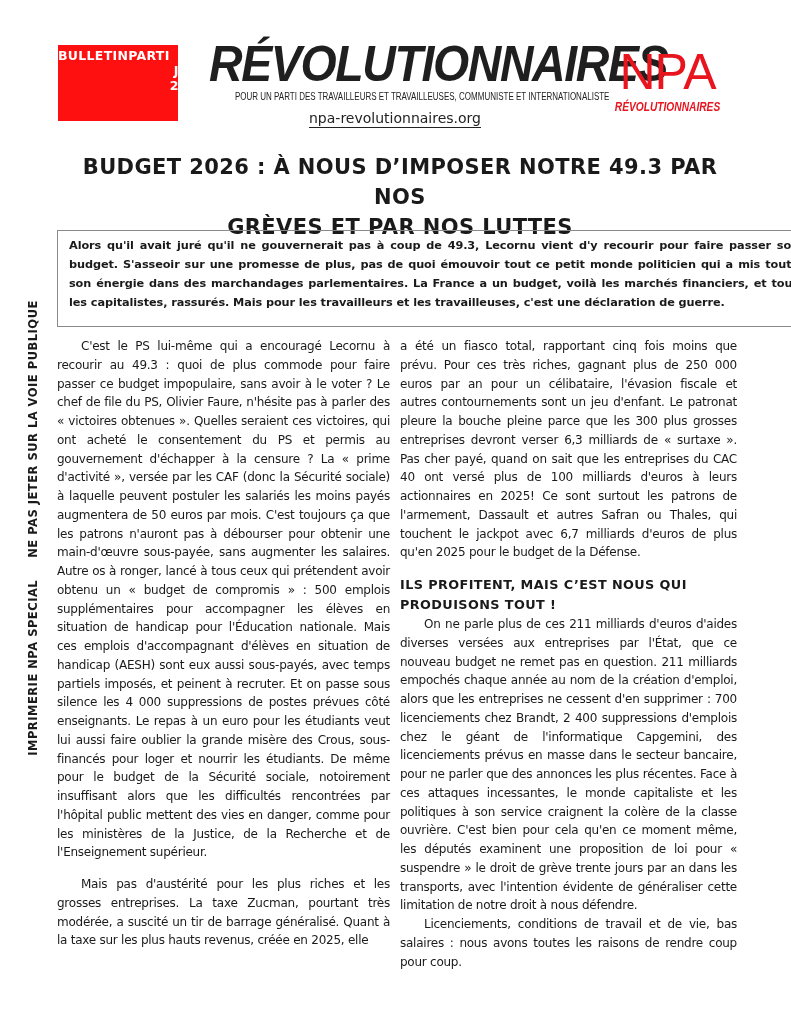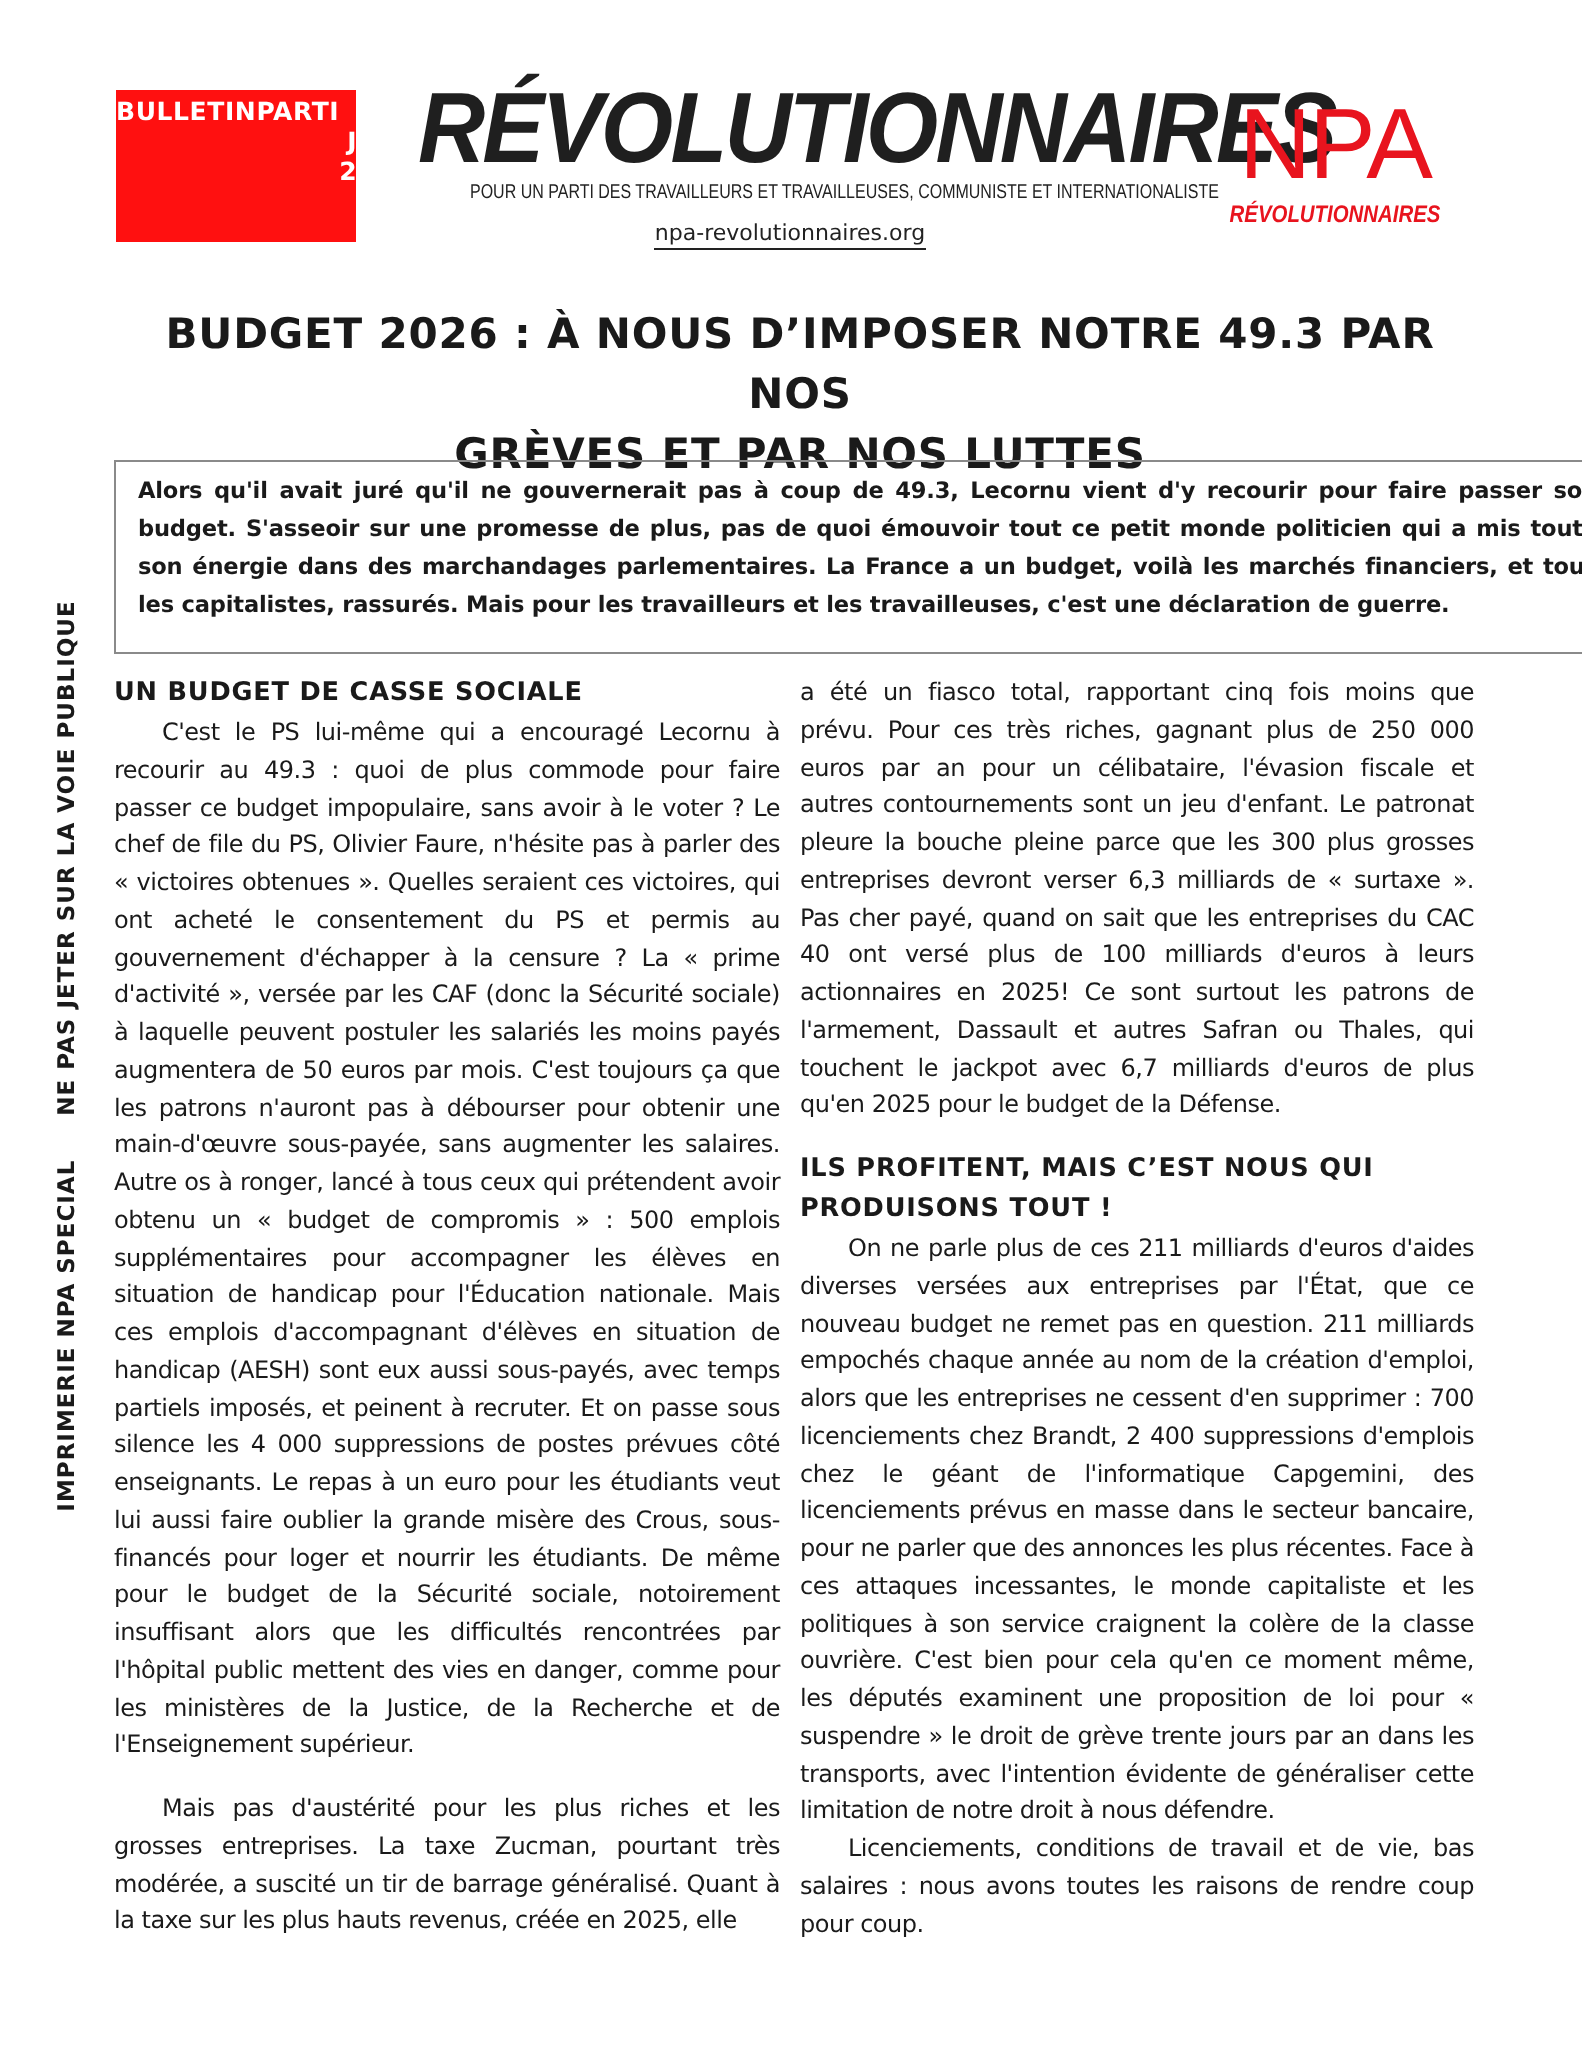--- a/index.html
+++ b/index.html
@@ -21,21 +21,21 @@
     font-family: "Liberation Sans", sans-serif; font-weight: bold; font-style: italic;
     font-size: 50px; line-height: 52px; color: #1f1f1f; letter-spacing: -1.5px;
     transform: scaleX(0.93); transform-origin: center; white-space: nowrap;
   }
   .masthead .tagline {
     font-family: "Liberation Sans", sans-serif; font-size: 10px; color: #222;
     white-space: nowrap; transform: scaleX(0.8); transform-origin: center;
     letter-spacing: 0px; margin-top: 1px;
   }
   .masthead .site {
-    display: inline-block; margin-top: 8px; font-size: 11px; color: #222;
+    display: inline-block; margin-top: 8px; font-size: 14px; color: #222;
     border-bottom: 1px solid #222; padding-bottom: 1px; text-decoration: none;
   }
   .logo {
     position: absolute; left: 605px; top: 48px; width: 125px; text-align: center; color: #e8141e;
   }
   .logo .npa {
     font-family: "Liberation Sans", sans-serif; font-weight: normal; font-size: 50px;
     line-height: 48px; letter-spacing: -1px;
   }
   .logo .sub {
@@ -104,21 +104,20 @@
 </div>
 
 <div class="headline">
   <div>BUDGET 2026 : À NOUS D’IMPOSER NOTRE 49.3 PAR NOS</div>
   <div>GRÈVES ET PAR NOS LUTTES</div>
 </div>
 
 <div class="chapo">Alors qu'il avait juré qu'il ne gouvernerait pas à coup de 49.3, Lecornu vient d'y recourir pour faire passer son budget. S'asseoir sur une promesse de plus, pas de quoi émouvoir tout ce petit monde politicien qui a mis toute son énergie dans des marchandages parlementaires. La France a un budget, voilà les marchés financiers, et tous les capitalistes, rassurés. Mais pour les travailleurs et les travailleuses, c'est une déclaration de guerre.</div>
 
 <div class="col left" lang="fr">
-  <h2>UN BUDGET DE CASSE SOCIALE</h2>
   <p>C'est le PS lui-même qui a encouragé Lecornu à recourir au 49.3 : quoi de plus commode pour faire passer ce budget impopulaire, sans avoir à le voter ? Le chef de file du PS, Olivier Faure, n'hésite pas à parler des « victoires obtenues ». Quelles seraient ces victoires, qui ont acheté le consentement du PS et permis au gouvernement d'échapper à la censure ? La « prime d'activité », versée par les CAF (donc la Sécurité sociale) à laquelle peuvent postuler les salariés les moins payés augmentera de 50 euros par mois. C'est toujours ça que les patrons n'auront pas à débourser pour obtenir une main-d'œuvre sous-payée, sans augmenter les salaires. Autre os à ronger, lancé à tous ceux qui prétendent avoir obtenu un « budget de compromis » : 500 emplois supplémentaires pour accompagner les élèves en situation de handicap pour l'Éducation nationale. Mais ces emplois d'accompagnant d'élèves en situation de handicap (AESH) sont eux aussi sous-payés, avec temps partiels imposés, et peinent à recruter. Et on passe sous silence les 4 000 suppressions de postes prévues côté enseignants. Le repas à un euro pour les étudiants veut lui aussi faire oublier la grande misère des Crous, sous-financés pour loger et nourrir les étudiants. De même pour le budget de la Sécurité sociale, notoirement insuffisant alors que les difficultés rencontrées par l'hôpital public mettent des vies en danger, comme pour les ministères de la Justice, de la Recherche et de l'Enseignement supérieur.</p>
   <div class="sp"></div>
   <p>Mais pas d'austérité pour les plus riches et les grosses entreprises. La taxe Zucman, pourtant très modérée, a suscité un tir de barrage généralisé. Quant à la taxe sur les plus hauts revenus, créée en 2025, elle</p>
 </div>
 
 <div class="col right" lang="fr">
   <p style="text-indent:0">a été un fiasco total, rapportant cinq fois moins que prévu. Pour ces très riches, gagnant plus de 250 000 euros par an pour un célibataire, l'évasion fiscale et autres contournements sont un jeu d'enfant. Le patronat pleure la bouche pleine parce que les 300 plus grosses entreprises devront verser 6,3 milliards de « surtaxe ». Pas cher payé, quand on sait que les entreprises du CAC 40 ont versé plus de 100 milliards d'euros à leurs actionnaires en 2025! Ce sont surtout les patrons de l'armement, Dassault et autres Safran ou Thales, qui touchent le jackpot avec 6,7 milliards d'euros de plus qu'en 2025 pour le budget de la Défense.</p>
   <div class="sp"></div>
   <h2>ILS PROFITENT, MAIS C’EST NOUS QUI PRODUISONS TOUT !</h2>
   <p>On ne parle plus de ces 211 milliards d'euros d'aides diverses versées aux entreprises par l'État, que ce nouveau budget ne remet pas en question. 211 milliards empochés chaque année au nom de la création d'emploi, alors que les entreprises ne cessent d'en supprimer : 700 licenciements chez Brandt, 2 400 suppressions d'emplois chez le géant de l'informatique Capgemini, des licenciements prévus en masse dans le secteur bancaire, pour ne parler que des annonces les plus récentes. Face à ces attaques incessantes, le monde capitaliste et les politiques à son service craignent la colère de la classe ouvrière. C'est bien pour cela qu'en ce moment même, les députés examinent une proposition de loi pour « suspendre » le droit de grève trente jours par an dans les transports, avec l'intention évidente de généraliser cette limitation de notre droit à nous défendre.</p>

